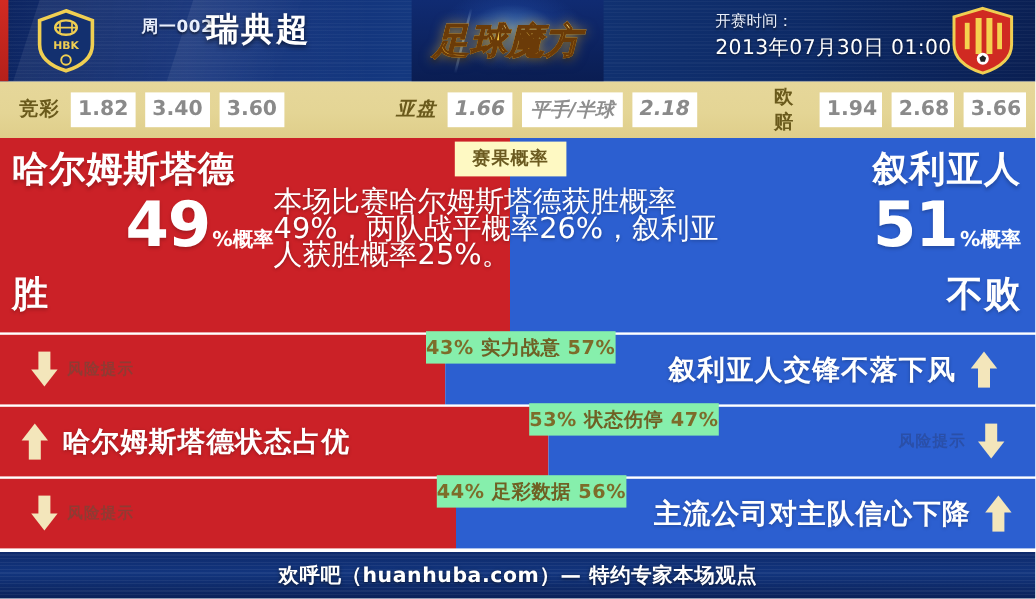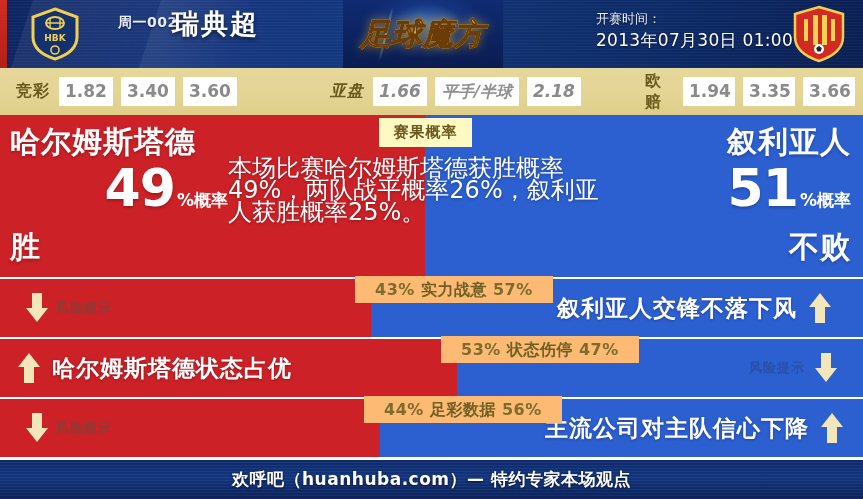--- a/index.html
+++ b/index.html
@@ -136,22 +136,22 @@
   .rows{position:absolute;left:0;top:277px;width:863px;height:183px;}
   .row{position:absolute;left:0;width:863px;height:58px;}
   .r1{top:2px;}
   .r2{top:62px;}
   .r3{top:122px;}
   .bar-left{position:absolute;left:0;top:0;height:58px;background:#cb2127;}
   .bar-right{position:absolute;top:0;right:0;height:58px;background:#2c5fd0;}
 
   .row-tag{
     position:absolute;top:-3px;height:27px;line-height:27px;
-    background:#fdba74;color:#6f6024;font-size:16px;font-weight:bold;
-    padding:0 20px;z-index:6;white-space:nowrap;letter-spacing:.5px;
+    background:#86efac;color:#6f6024;font-size:16px;font-weight:bold;
+    padding:0 0;z-index:6;white-space:nowrap;letter-spacing:.5px;
   }
   .row-tag .pc{color:#7d6c2a;}
 
   .side-text{
     position:absolute;top:0;height:58px;display:flex;align-items:center;
     color:#ffffff;font-size:23px;font-weight:bold;letter-spacing:1px;
     text-shadow:0 1px 3px rgba(0,0,0,.28);
   }
   .risk{
     position:absolute;top:0;height:58px;display:flex;align-items:center;
@@ -237,21 +237,21 @@
     </div>
     <div class="odds-group g2">
       <span class="odds-title">亚盘</span>
       <span class="odds-cell">1.66</span>
       <span class="odds-cell wide">平手/半球</span>
       <span class="odds-cell">2.18</span>
     </div>
     <div class="odds-group g3">
       <span class="odds-title">欧赔</span>
       <span class="odds-cell">1.94</span>
-      <span class="odds-cell">3.35</span>
+      <span class="odds-cell">2.68</span>
       <span class="odds-cell">3.66</span>
     </div>
   </div>
 
   <div class="main">
     <div class="main-red"></div>
     <div class="main-blue"></div>
 
     <div class="tag-center">赛果概率</div>
 

